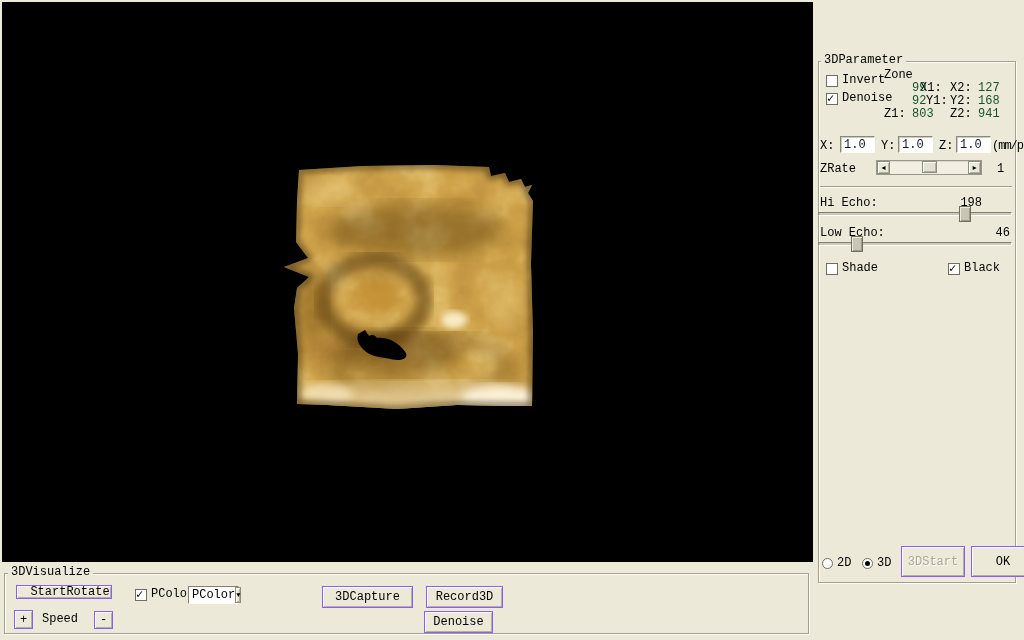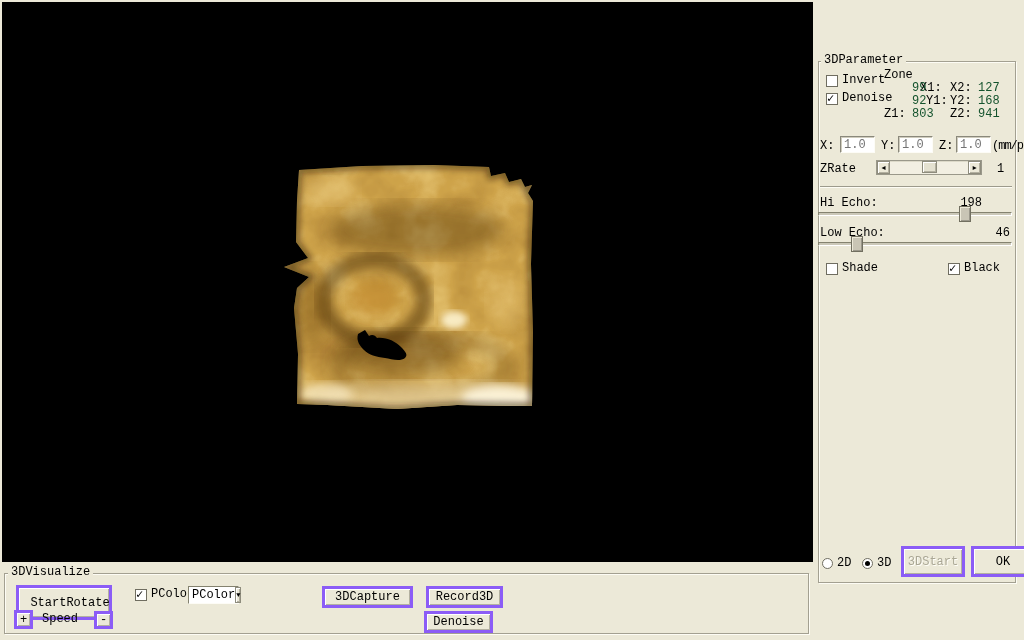--- a/index.html
+++ b/index.html
@@ -13,34 +13,34 @@
 
   
   .gbox {
     position:absolute; border:1px solid #a3a091;
     box-shadow: inset 1px 1px 0 #fdfcf4, 1px 1px 0 #fdfcf4;
   }
   .glabel { position:absolute; background:#ece9d8; padding:0 3px; line-height:13px; white-space:nowrap; }
 
   
   .btn {
-    position:absolute; background:#ece9d8; border:3px solid #8b5cf6;
+    position:absolute; background:#ece9d8; border:1px solid #8b5cf6;
     box-shadow: inset 1px 1px 0 #ffffff, inset -1px -1px 0 #b3b0a0;
     text-align:center; font-family:inherit; font-size:12px; color:#000;
     display:flex; align-items:center; justify-content:center; cursor:default;
     white-space:nowrap;
   }
   .btn.disabled { color:#aaa795; text-shadow:1px 1px 0 #fffef8; }
 
   
   .field {
     position:absolute; background:#fff; border:1px solid #8a887b;
     border-bottom-color:#fdfcf6; border-right-color:#fdfcf6;
     box-shadow: inset 1px 1px 0 #cfccbd;
-    font-family:inherit; font-size:12px; padding:0 3px; color:#737373;
+    font-family:inherit; font-size:12px; padding:0 3px; color:#0f172a;
   }
 
   
   .checkrow { position:absolute; display:flex; align-items:center; gap:4px; }
   .cbox {
     width:12px; height:12px; background:#fff; border:1px solid #6f6d60;
     position:relative; flex:0 0 auto;
   }
   .cbox .mark { display:none; position:absolute; left:0px; top:-3px; font-size:12px; font-weight:bold; color:#000; }
   .cbox.on .mark { display:block; }
@@ -228,21 +228,21 @@
         <span class="dot"></span>
       </span>
     <span class="clabel">3D</span>
   </div>
   <button class="btn disabled" style="left:901px; top:546px; width:64px; height:31px;">3DStart</button>
   <button class="btn" style="left:971px; top:546px; width:64px; height:31px;">OK</button>
 
   <div class="gbox" style="left:4px; top:573px; width:805px; height:61px;"></div>
   <div class="glabel" style="left:8px; top:566px;">3DVisualize</div>
 
-  <button class="btn" style="left:16px; top:585px; width:96px; height:35px;padding-left:12px;">StartRotate</button>
+  <button class="btn" style="left:16px; top:585px; width:96px; height:14px;padding-left:12px;">StartRotate</button>
 
   <div class="checkrow" style="left:135px; top:588px;">
     <span class="cbox on">
         <span class="mark">✓</span>
       </span>
     <span class="clabel">PColor</span>
   </div>
 
   <div class="combo" style="left:188px; top:586px; width:51px; height:18px;">
     <span class="ctext">PColor</span>

